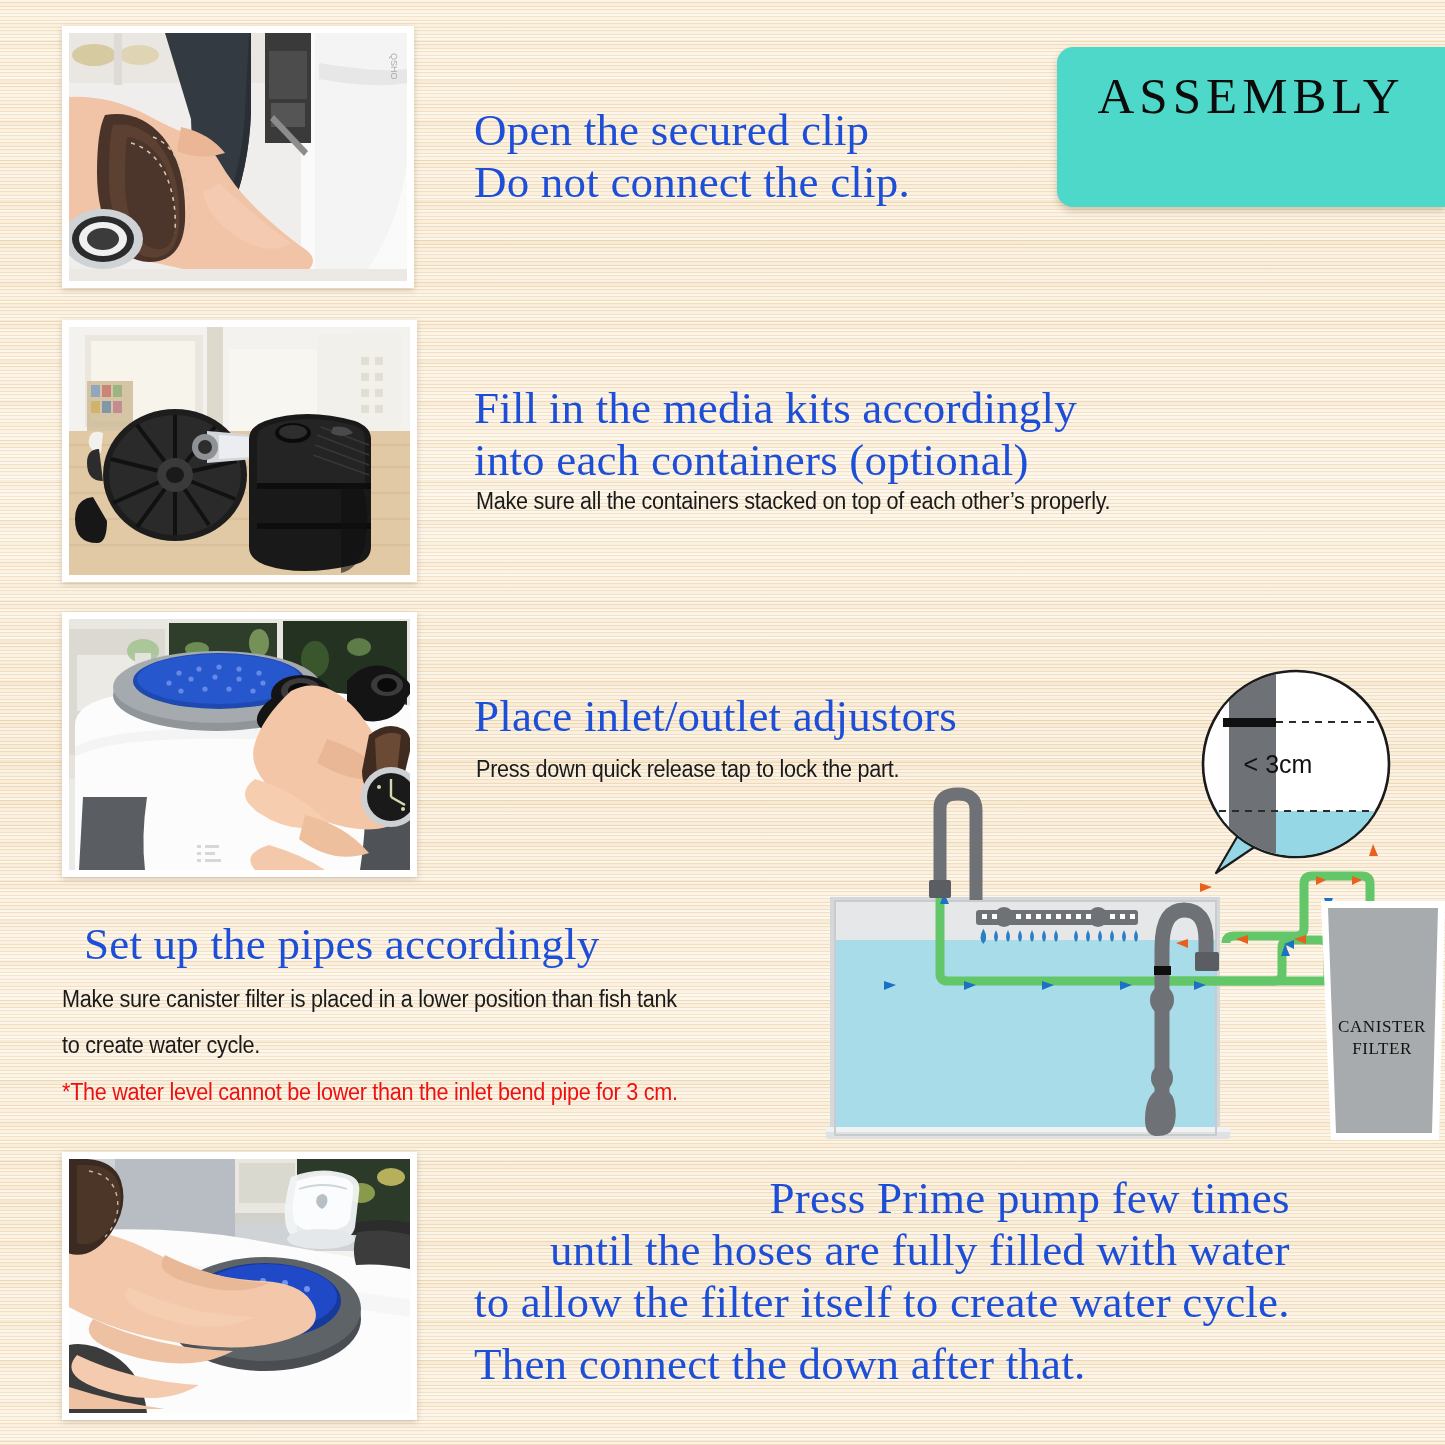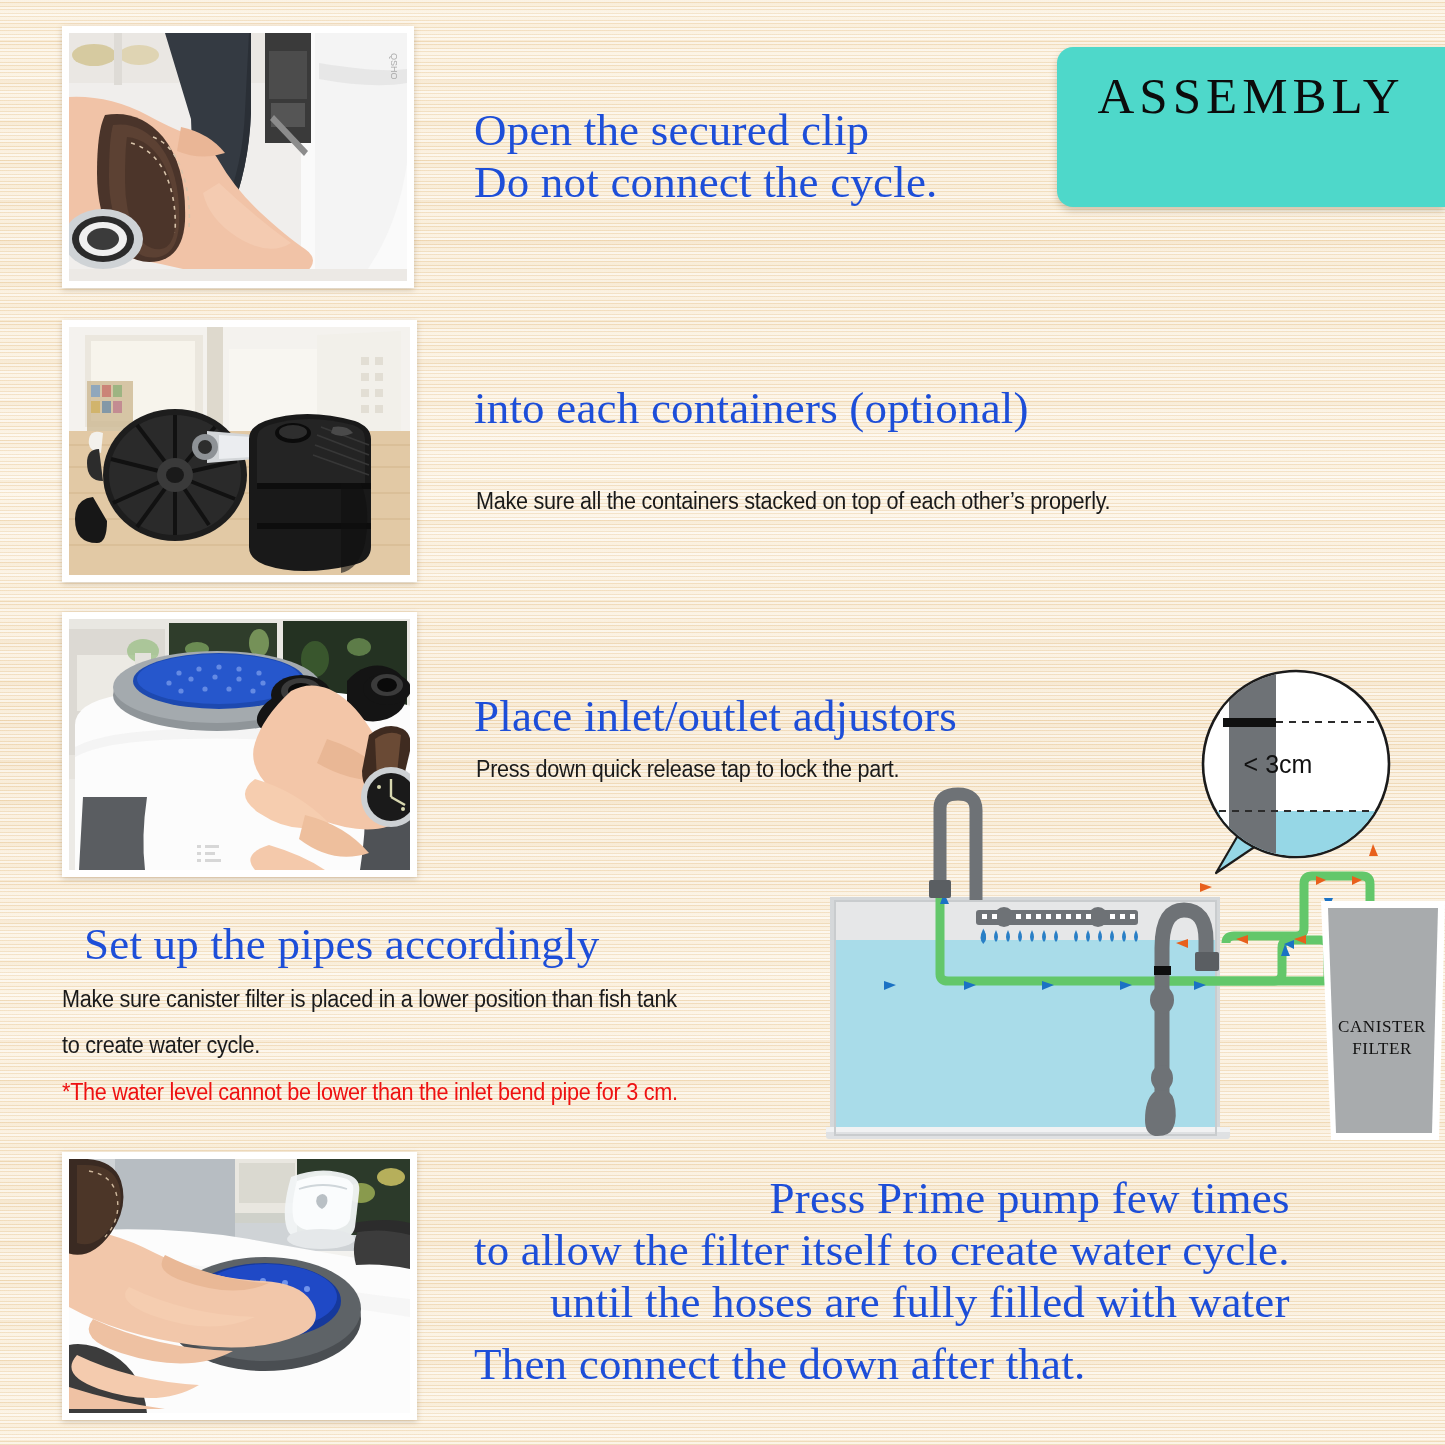--- a/index.html
+++ b/index.html
@@ -97,21 +97,21 @@
       <ellipse cx="34" cy="206" rx="40" ry="30" fill="#cfd3d6"></ellipse>
       <ellipse cx="34" cy="206" rx="31" ry="23" fill="#2b2b2b"></ellipse>
       <ellipse cx="34" cy="206" rx="24" ry="17" fill="#f0f0f0"></ellipse>
       <ellipse cx="34" cy="206" rx="16" ry="11" fill="#3b3b3b"></ellipse>
       <rect x="0" y="236" width="338" height="12" fill="#ece9e5"></rect>
     </svg>
   </div>
 </div>
 <div class="headline" style="left:474px; top:104px;">
   <div>Open the secured clip</div>
-  <div>Do not connect the cycle.</div>
+  <div>Do not connect the clip.</div>
 </div>
 
 <div class="photo" style="left:62px; top:320px; width:355px; height:262px;">
   <div class="inner">
     <svg width="341" height="248" viewBox="0 0 341 248">
       <rect x="0" y="0" width="341" height="248" fill="#f2efe9"></rect>
 
       <rect x="0" y="0" width="341" height="210" fill="#f4f2ee"></rect>
       <rect x="16" y="8" width="118" height="92" fill="#eae6dc" opacity="0.9"></rect>
       <rect x="22" y="14" width="104" height="80" fill="#f7f4ec"></rect>
@@ -183,20 +183,21 @@
           <line x1="248" y1="108" x2="300" y2="128"></line>
         <line x1="246" y1="118" x2="300" y2="138"></line>
           <line x1="244" y1="128" x2="300" y2="148"></line>
       </g>
       <path d="M264 100 q14 -2 20 6 q-12 6 -22 0 z" fill="#4a4a4a"></path>
       <path d="M292 156 q10 26 4 60 q-6 26 -24 30 v-90 z" fill="#0f0f0f" opacity="0.6"></path>
     </svg>
   </div>
 </div>
 <div class="headline" style="left:474px; top:382px;">
+  <div>Fill in the media kits accordingly</div>
   <div>into each containers (optional)</div>
 </div>
 <div class="sub" style="left:476px; top:484px;">Make sure all the containers stacked on top of each other’s properly.</div>
 
 <div class="photo" style="left:62px; top:612px; width:355px; height:265px;">
   <div class="inner">
     <svg width="341" height="251" viewBox="0 0 341 251">
       <rect x="0" y="0" width="341" height="251" fill="#eceae6"></rect>
 
       <rect x="0" y="0" width="341" height="150" fill="#e9e7e2"></rect>
@@ -486,18 +487,18 @@
       <path d="M8 0 q36 -2 44 22 q8 26 -10 52 q-20 28 -44 20 v-94 z" fill="#3a2a22"></path>
       <path d="M16 6 q28 0 34 20 q6 22 -8 42 q-16 22 -34 16 v-78 z" fill="#4c3628"></path>
       <g stroke="#cdb79c" stroke-width="1.4" stroke-dasharray="4 5" fill="none">
         <path d="M20 12 q24 4 28 26 q4 22 -12 40"></path>
       </g>
     </svg>
   </div>
 </div>
 <div class="headline" style="left:474px; top:1172px;text-align:right;">
   <div>Press Prime pump few times</div>
+  <div>until the hoses are fully filled with water</div>
   <div>to allow the filter itself to create water cycle.</div>
-  <div>until the hoses are fully filled with water</div>
 </div>
 <div class="headline" style="left:474px; top:1338px;">
   <div>Then connect the down after that.</div>
 </div>
 
 </body></html>

